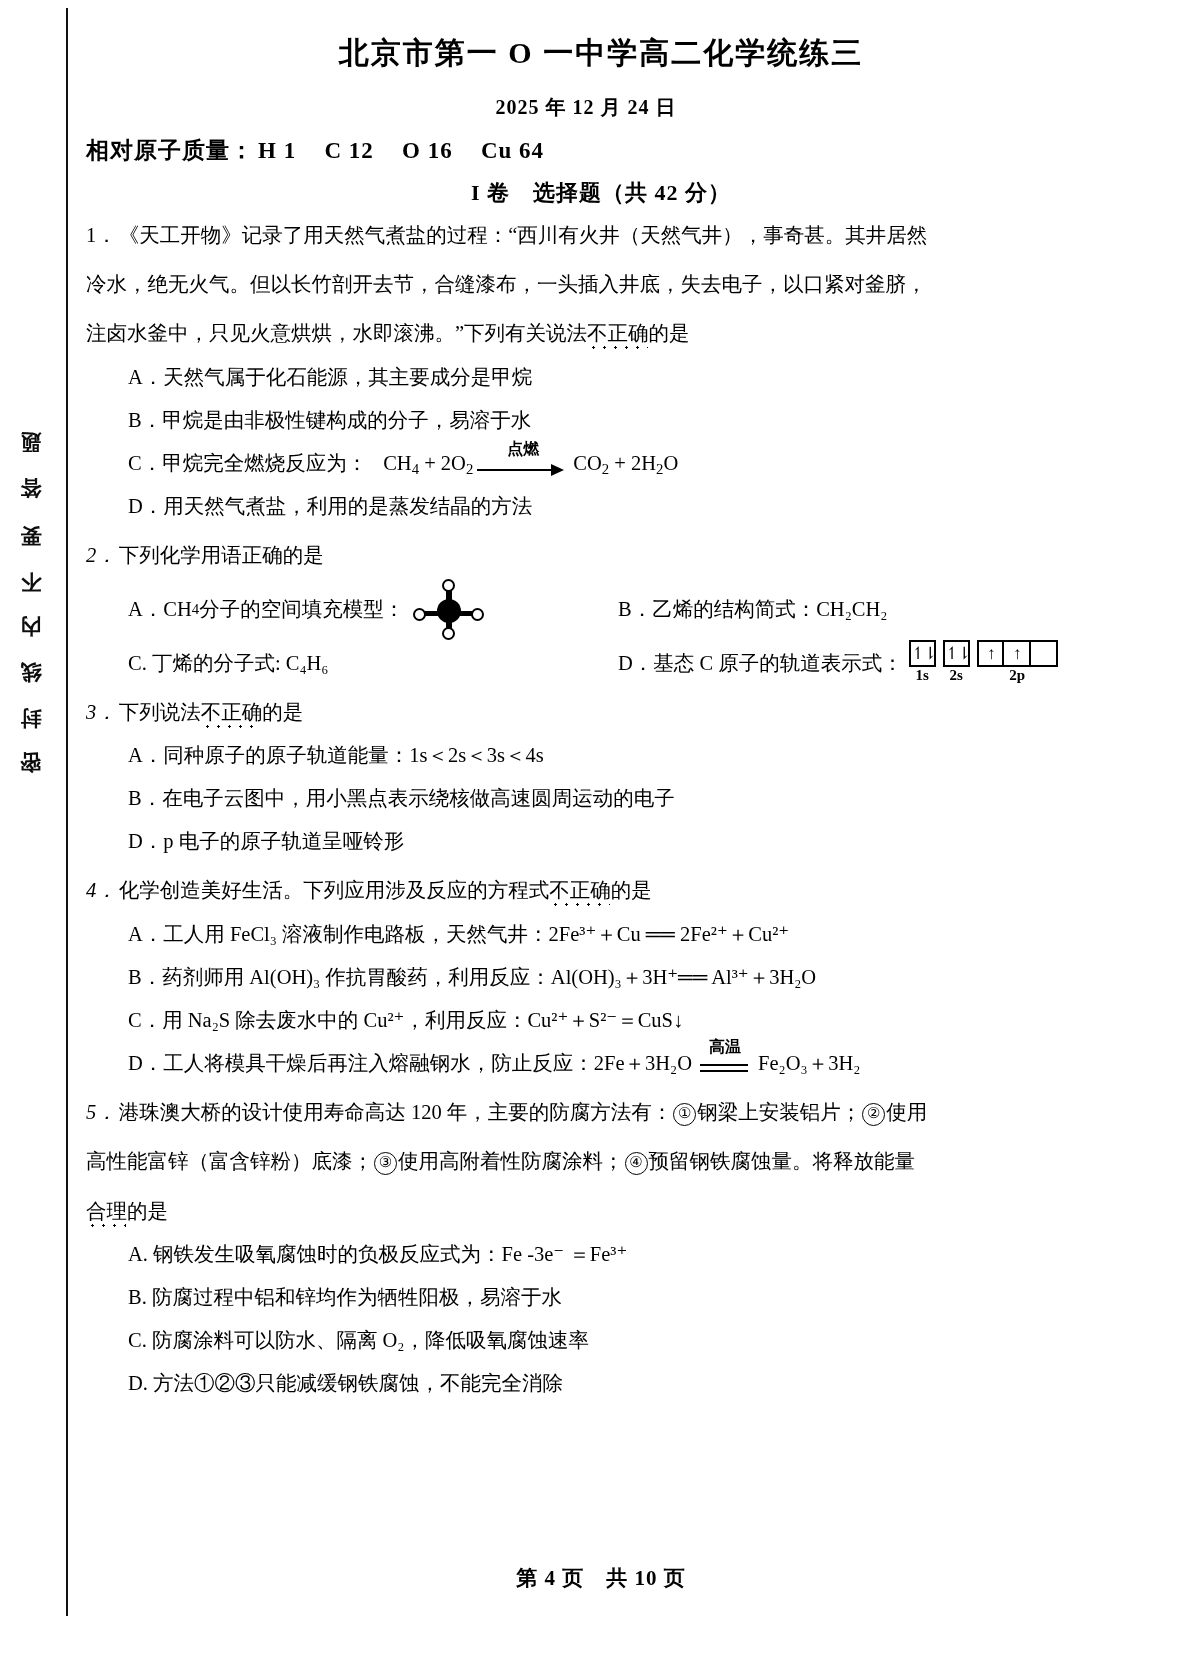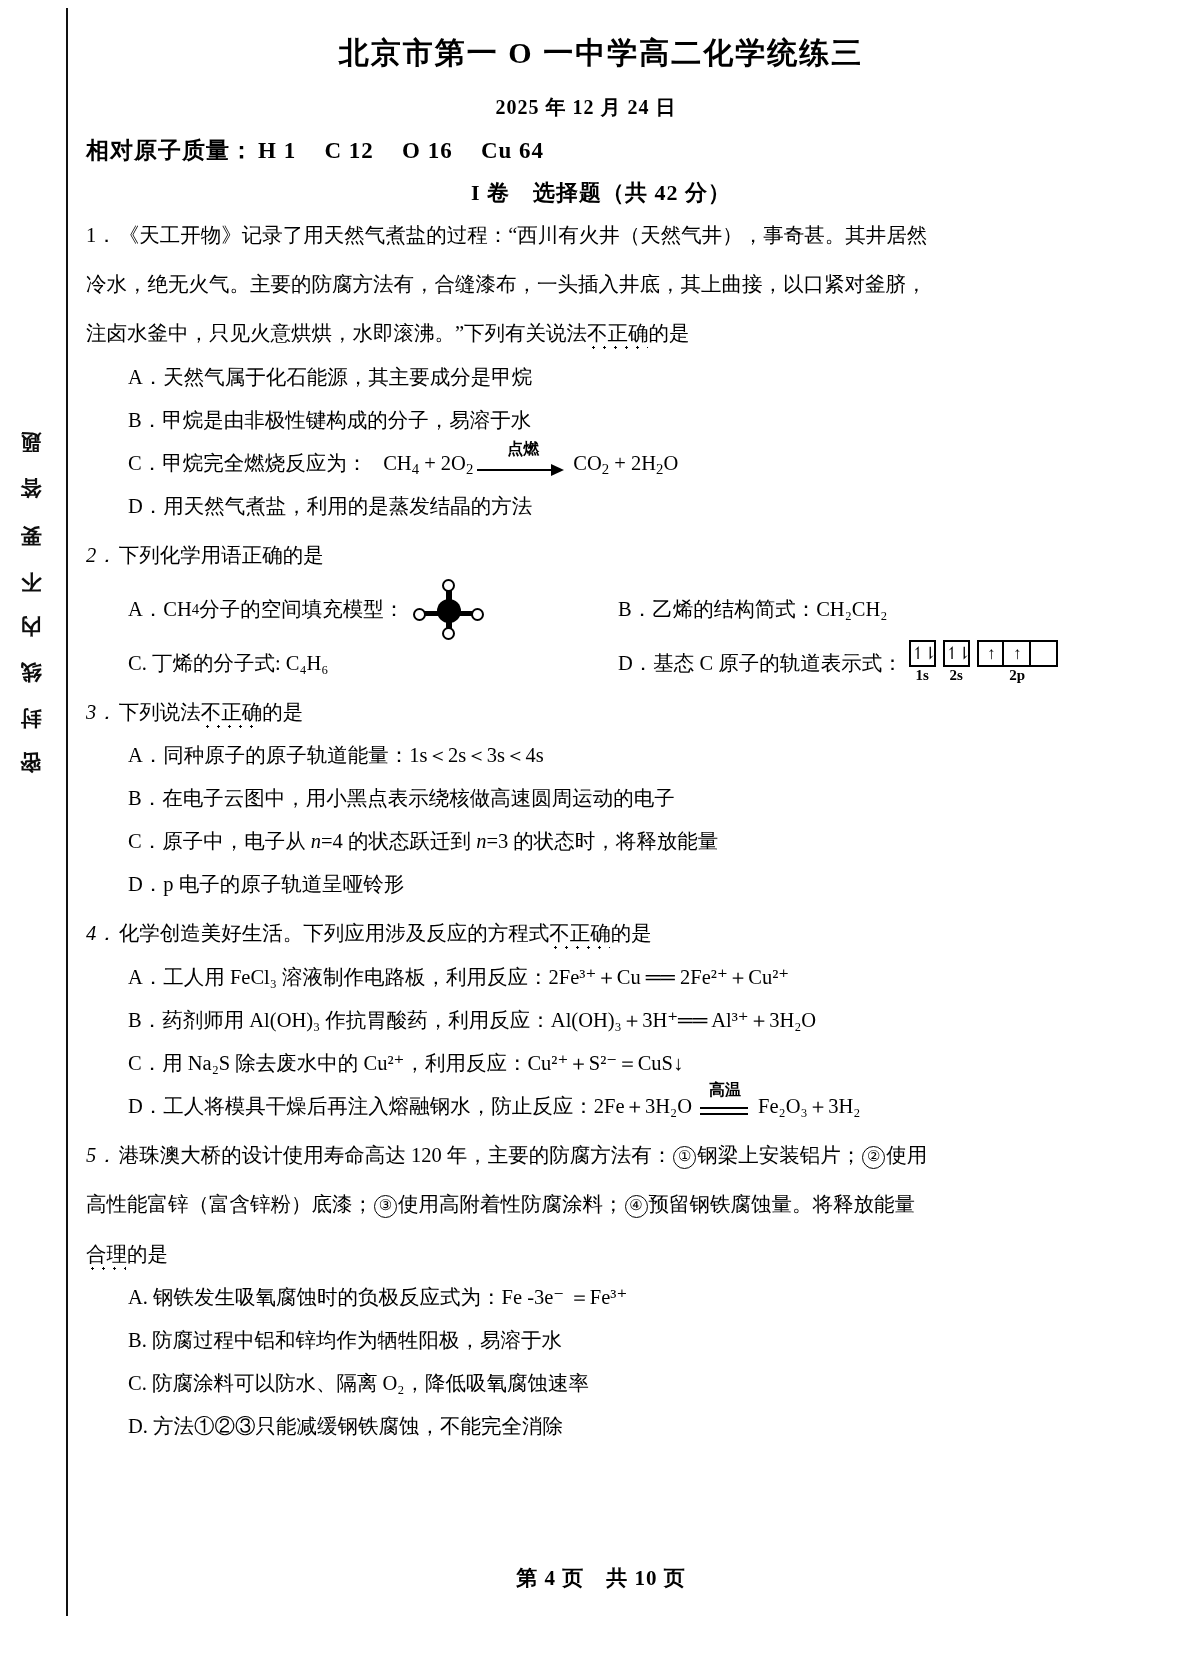--- a/index.html
+++ b/index.html
@@ -306,21 +306,21 @@
 
   <div class="atomic-mass">
     <span>相对原子质量：</span><span class="sym">H 1</span>&nbsp;&nbsp;&nbsp;<span class="sym">C 12</span>&nbsp;&nbsp;&nbsp;<span class="sym">O 16</span>&nbsp;&nbsp;&nbsp;<span class="sym">Cu 64</span>
   </div>
 
   <div class="section-head">I 卷　选择题（共 42 分）</div>
 
   <div class="q q-stem">
     <span class="q-num">1．</span><span>《天工开物》记录了用天然气煮盐的过程：“西川有火井（天然气井），事奇甚。其井居然</span>
   </div>
-  <div class="q">冷水，绝无火气。主要的防腐方法有，合缝漆布，一头插入井底，其上曲接，以口紧对釜脐，</div>
+  <div class="q">冷水，绝无火气。但以长竹剖开去节，合缝漆布，一头插入井底，失去电子，以口紧对釜脐，</div>
   <div class="q">
     <span>注卤水釜中，只见火意烘烘，水即滚沸。”下列有关说法</span><span class="dotted">不正确</span><span>的是</span>
   </div>
 
   <div class="opt">A．天然气属于化石能源，其主要成分是甲烷</div>
   <div class="opt">B．甲烷是由非极性键构成的分子，易溶于水</div>
   <div class="opt-row">
     <span>C．甲烷完全燃烧反应为：</span>
     <span style="margin-left:16px">CH<sub>4</sub>&nbsp;+&nbsp;2O<sub>2</sub><span class="rxn-arrow"><span class="cond">点燃</span><span class="shaft"></span><span class="head"></span></span>CO<sub>2</sub>&nbsp;+&nbsp;2H<sub>2</sub>O</span>
   </div>
@@ -377,29 +377,26 @@
         </span>
       </span>
     </span>
   </div>
 
   <div class="q q-stem">
     <span class="q-num it">3．</span><span>下列说法</span><span class="dotted">不正确</span><span>的是</span>
   </div>
   <div class="opt">A．同种原子的原子轨道能量：1s＜2s＜3s＜4s</div>
   <div class="opt">B．在电子云图中，用小黑点表示绕核做高速圆周运动的电子</div>
-  <div class="opt">
-    <span>C．原子中，电子从 </span><span class="it">n</span><span>=4 的状态跃迁到 </span><span class="it">n</span><span>=3 的状态时，将释放能量</span>
-  </div>
   <div class="opt">D．p 电子的原子轨道呈哑铃形</div>
 
   <div class="q q-stem">
     <span class="q-num it">4．</span><span>化学创造美好生活。下列应用涉及反应的方程式</span><span class="dotted">不正确</span><span>的是</span>
   </div>
-  <div class="opt">A．工人用 FeCl₃ 溶液制作电路板，利用反应：2Fe³⁺＋Cu ══ 2Fe²⁺＋Cu²⁺</div>
+  <div class="opt">A．工人用 FeCl₃ 溶液制作电路板，天然气井：2Fe³⁺＋Cu ══ 2Fe²⁺＋Cu²⁺</div>
   <div class="opt">B．药剂师用 Al(OH)₃ 作抗胃酸药，利用反应：Al(OH)₃＋3H⁺══ Al³⁺＋3H₂O</div>
   <div class="opt">C．用 Na₂S 除去废水中的 Cu²⁺，利用反应：Cu²⁺＋S²⁻＝CuS↓</div>
   <div class="opt-row">
     <span>D．工人将模具干燥后再注入熔融钢水，防止反应：2Fe＋3H₂O</span>
     <span class="rxn-eq2">
       <span class="cond">高温</span>
       <span class="bar1"></span>
         <span class="bar2"></span>
     </span>
     <span>Fe₂O₃＋3H₂</span>

